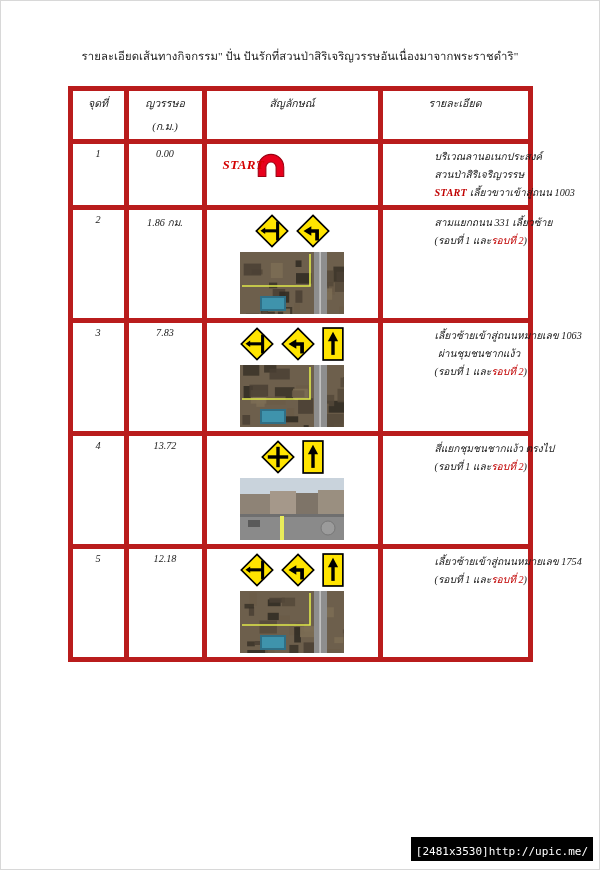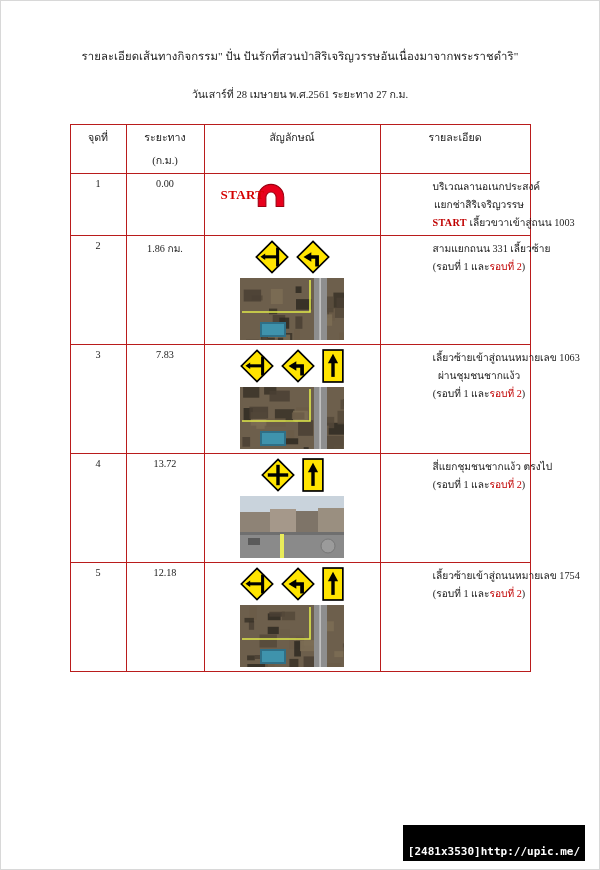--- a/index.html
+++ b/index.html
@@ -40,23 +40,24 @@
   }
   table.route {
     margin-top: 21px;
     border-collapse: collapse;
     width: 460px;
     table-layout: fixed;
     margin-left: auto;
     margin-right: auto;
   }
   table.route th, table.route td {
-    border: 1px solid #b91c1c;
+    border: 5px solid #b91c1c;
     vertical-align: top;
     padding: 4px;
+    font-style: italic;
   }
   .col-idx   { width: 56px; }
   .col-dist  { width: 78px; }
   .col-sym   { width: 176px; }
   .col-desc  { width: 150px; }
 
   thead th {
     font-weight: normal;
     font-size: 10.6px;
     text-align: center;
@@ -136,53 +137,51 @@
   .photo {
     width: 104px;
     height: 62px;
     display: block;
     border: 0;
   }
 
   
   .watermark {
     position: absolute;
-    right: 14px;
+    right: 6px;
     bottom: 8px;
     background: #000000;
     color: #ffffff;
     font-family: "DejaVu Sans Mono", "Liberation Mono", monospace;
     font-size: 11px;
     letter-spacing: 0px;
-    padding: 20px 5px 3px 5px;
+    padding: 8px 5px 3px 5px;
     white-space: nowrap;
-    font-weight: bold;
   }
 </style>
 </head>
 <body>
 
 <div class="page">
   <div class="doc">
 
     <div class="title">รายละเอียดเส้นทางกิจกรรม" ปั่น ปันรักที่สวนป่าสิริเจริญวรรษอันเนื่องมาจากพระราชดำริ"</div>
-    <div class="subtitle">วันเสาร์ที่ 28  เมษายน พ.ศ.2561 ระยะทาง 27 ก.ม.</div>
 
     <table class="route">
       <colgroup>
         <col class="col-idx">
           <col class="col-dist">
           <col class="col-sym">
           <col class="col-desc">
       </colgroup>
       <thead>
         <tr>
           <th>จุดที่</th>
           <th>
-            <span>ระยะทาง</span>
+            <span>ญวรรษอ</span>
             <span class="sub">(ก.ม.)</span>
           </th>
           <th>สัญลักษณ์</th>
           <th>รายละเอียด</th>
         </tr>
       </thead>
       <tbody>
           <tr>
             <td class="idx">1</td>
             <td class="dist">0.00</td>
@@ -191,21 +190,21 @@
                 <span class="start-text">START</span>
                 <span class="uturn">
                   <svg class="sign" viewBox="0 0 80 54" xmlns="http://www.w3.org/2000/svg">
                     <path d="M10 54 L10 32 A30 30 0 0 1 70 32 L70 54 L52 54 L52 32 A12 12 0 0 0 28 32 L28 54 Z" fill="#e8001c" stroke="#9b0012" stroke-width="2.5" stroke-linejoin="round"></path>
                   </svg>
                 </span>
               </div>
             </td>
             <td class="desc">
               <span class="ln">บริเวณลานอเนกประสงค์</span>
-              <span class="ln">แยกช่าสิริเจริญวรรษ</span>
+              <span class="ln">สวนป่าสิริเจริญวรรษ</span>
               <span class="ln"><span class="start-word">START</span><span> เลี้ยวขวาเข้าสู่ถนน 1003</span></span>
             </td>
           </tr>
           <tr>
             <td class="idx">2</td>
             <td class="dist">1.86 กม.</td>
             <td class="sym">
               <div class="symrow">
                 <span>
                   <svg class="sign" viewBox="0 0 100 100" xmlns="http://www.w3.org/2000/svg">

